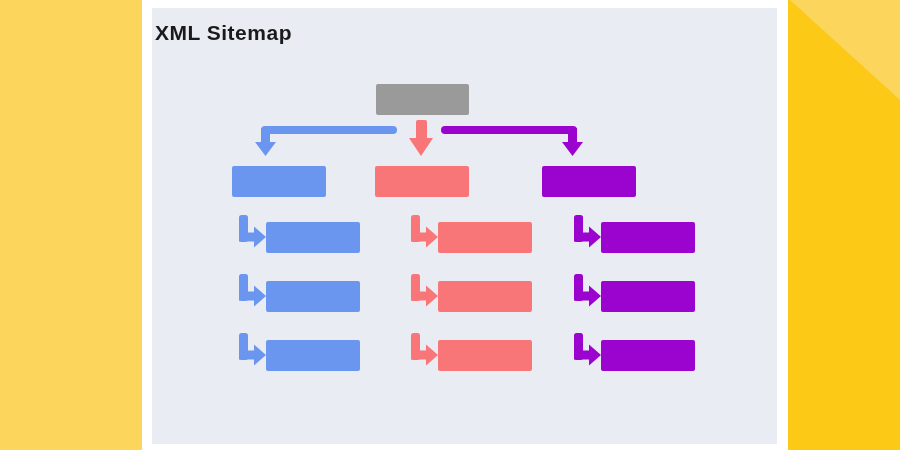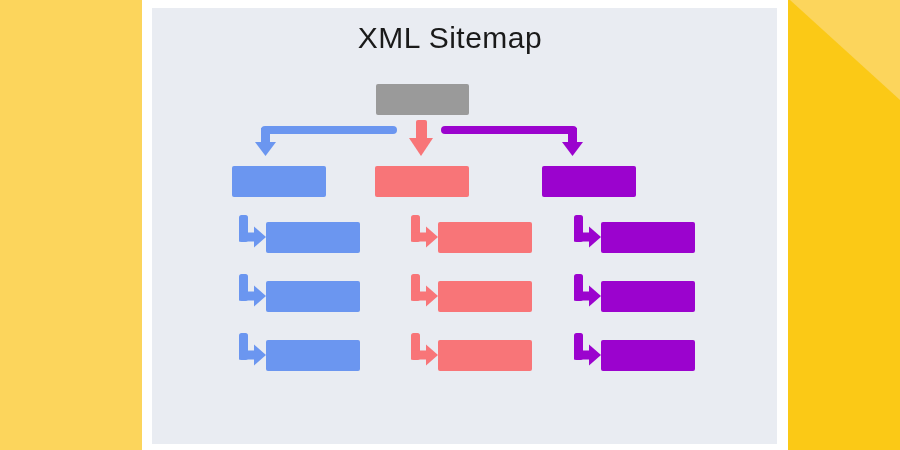--- a/index.html
+++ b/index.html
@@ -23,22 +23,21 @@
   .corner-triangle { left: 788px; top: 0; width: 112px; height: 110px; }
   .corner-triangle polygon { fill: var(--side-yellow, #fcd55c); }
 
   .panel {
     left: 152px; top: 8px; width: 625px; height: 436px;
     background: var(--panel-bg, #e9ecf2);
   }
 
   .page-title {
     left: 155px; top: 21px; width: 590px;
-    text-align: center;
-    font-size: 30px; font-weight: normal;
+    font-size: 21px; font-weight: bold;
     color: var(--title-color, #1a1a1a);
     letter-spacing: 0.5px;
   }
 
   .node { border-radius: 2px; }
   .node.root   { left: 376px; top: 84px;  width: 93px; height: 31px; background: var(--root-gray, #9a9a9a); }
 
   .node.main-blue   { left: 232px; top: 166px; width: 94px; height: 31px; background: var(--branch-blue, #6b96f0); }
   .node.main-red    { left: 375px; top: 166px; width: 94px; height: 31px; background: var(--branch-red, #f87578); }
   .node.main-purple { left: 542px; top: 166px; width: 94px; height: 31px; background: var(--branch-purple, #9b03ce); }

